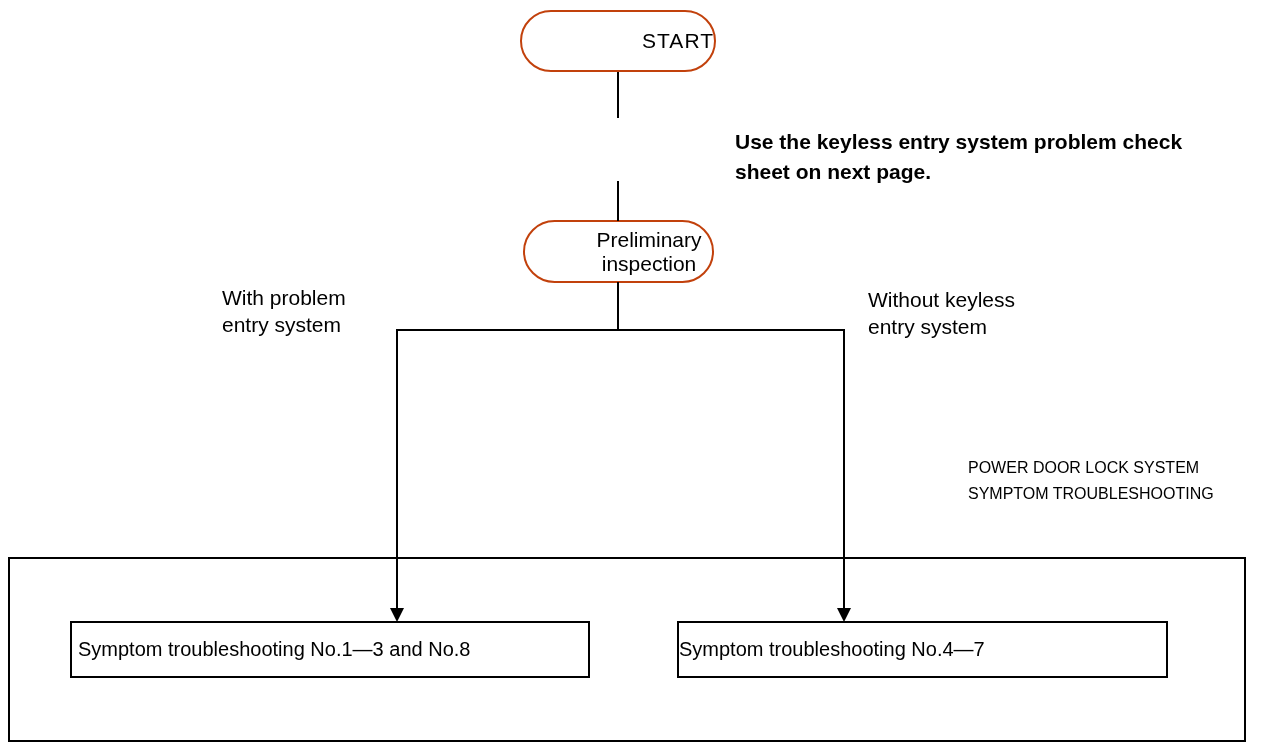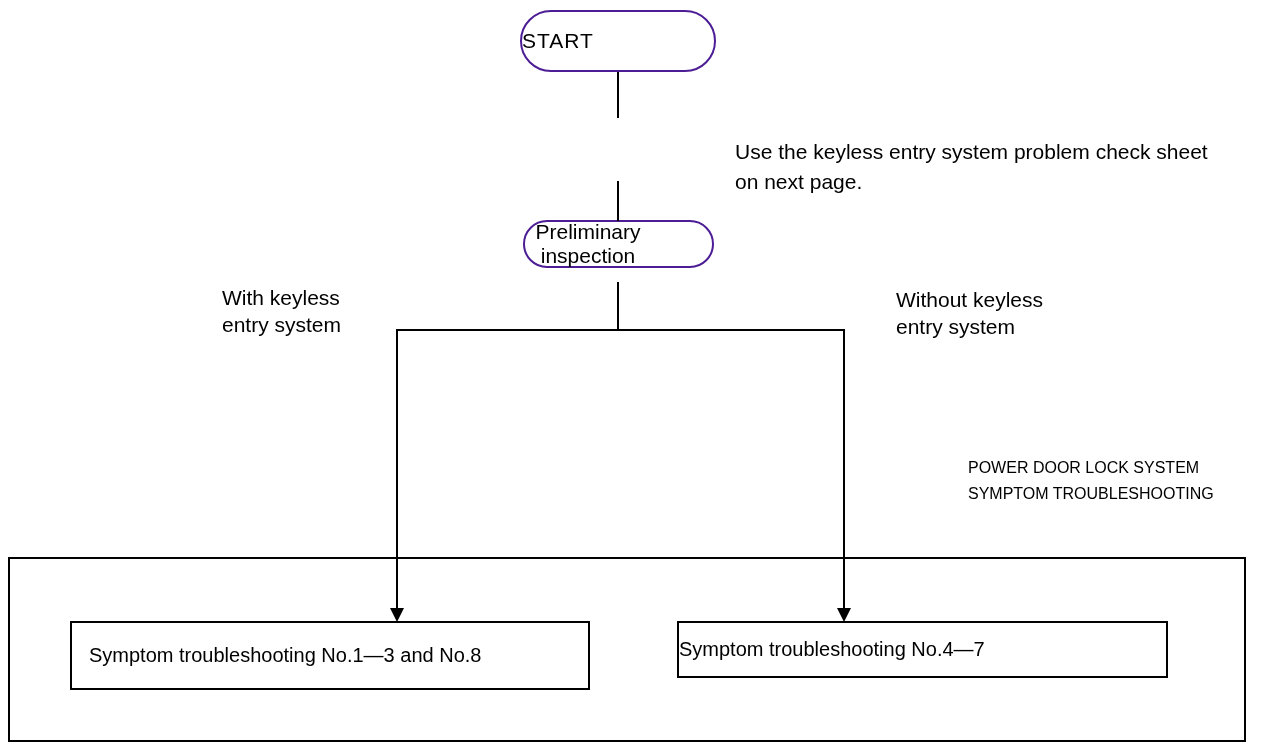--- a/index.html
+++ b/index.html
@@ -13,37 +13,37 @@
     height: 754px;
     background: #ffffff;
     font-family: "Liberation Sans", sans-serif;
     color: #000000;
     overflow: hidden;
   }
   
   .oval {
     position: absolute;
     box-sizing: border-box;
-    border: 2px solid #4c1d95;
+    border: 2px solid #c2410c;
     border-radius: 34px;
     display: flex;
     align-items: center;
-    justify-content: flex-start;
+    justify-content: flex-end;
     text-align: center;
     background: #fff;
   }
   .oval .oval-text {
     line-height: 24px;
     font-size: 20px;
   }
   .oval-start { left: 520px; top: 10px; width: 196px; height: 62px; }
   .oval-start .oval-text { font-size: 21px; letter-spacing: 1px; }
   .oval-interview { left: 522px; top: 117px; width: 193px; height: 65px; }
   .oval-interview .oval-text { width: 130px; }
-  .oval-preliminary { left: 523px; top: 220px; width: 191px; height: 48px; }
+  .oval-preliminary { left: 523px; top: 220px; width: 191px; height: 63px; }
   .oval-preliminary .oval-text { width: 126px; font-size: 21px; }
 
   
   .line {
     position: absolute;
     background: #000;
   }
   .line-start-interview   { left: 617px; top: 72px;  width: 2px; height: 46px; }
   .line-interview-prelim  { left: 617px; top: 181px; width: 2px; height: 40px; }
   .line-prelim-branch     { left: 617px; top: 282px; width: 2px; height: 49px; }
@@ -62,23 +62,23 @@
   }
   .arrow-left-branch  { left: 390px; top: 608px; }
   .arrow-right-branch { left: 837px; top: 608px; }
 
   
   .label {
     position: absolute;
     font-size: 21px;
     line-height: 27px;
   }
-  .label-note { left: 735px; top: 137px; width: 500px; line-height: 30px; }
+  .label-note { left: 735px; top: 127px; width: 500px; line-height: 30px; font-weight: bold; }
   .label-with-keyless { left: 222px; top: 284px; width: 155px; }
-  .label-without-keyless { left: 868px; top: 286px; width: 180px; margin-left: 28px; }
+  .label-without-keyless { left: 868px; top: 286px; width: 180px; }
   .label-section-title {
     left: 968px; top: 455px; width: 262px;
     font-size: 16px; line-height: 26px;
   }
 
   
   .outer-box {
     position: absolute;
     left: 8px; top: 557px; width: 1238px; height: 185px;
     box-sizing: border-box;
@@ -87,21 +87,21 @@
   }
   .result-box {
     position: absolute;
     box-sizing: border-box;
     border: 2px solid #000;
     background: #fff;
     display: flex;
     align-items: center;
     font-size: 20px;
   }
-  .result-box-left  { left: 70px;  top: 621px; width: 520px; height: 69px; padding-left: 17px; }
+  .result-box-left  { left: 70px;  top: 621px; width: 520px; height: 57px; padding-left: 6px; }
   .result-box-right { left: 677px; top: 621px; width: 491px; height: 57px; }
 </style>
 </head>
 <body>
 
 <div class="canvas">
 
   <div class="oval oval-start">
     <span class="oval-text">START</span>
   </div>
@@ -115,21 +115,21 @@
   <div class="line line-interview-prelim"></div>
   <div class="line line-prelim-branch"></div>
   <div class="line line-branch-horizontal"></div>
   <div class="line line-branch-left"></div>
   <div class="line line-branch-right"></div>
 
   <div class="arrow-down arrow-left-branch"></div>
   <div class="arrow-down arrow-right-branch"></div>
 
   <div class="label label-note">Use the keyless entry system problem check sheet on next page.</div>
-  <div class="label label-with-keyless">With keyless entry system</div>
+  <div class="label label-with-keyless">With problem entry system</div>
   <div class="label label-without-keyless">Without keyless entry system</div>
   <div class="label label-section-title">POWER DOOR LOCK SYSTEM SYMPTOM TROUBLESHOOTING</div>
 
   <div class="outer-box"></div>
 
   <div class="result-box result-box-left">
     <span>Symptom troubleshooting No.1—3 and No.8</span>
   </div>
 
   <div class="result-box result-box-right">

